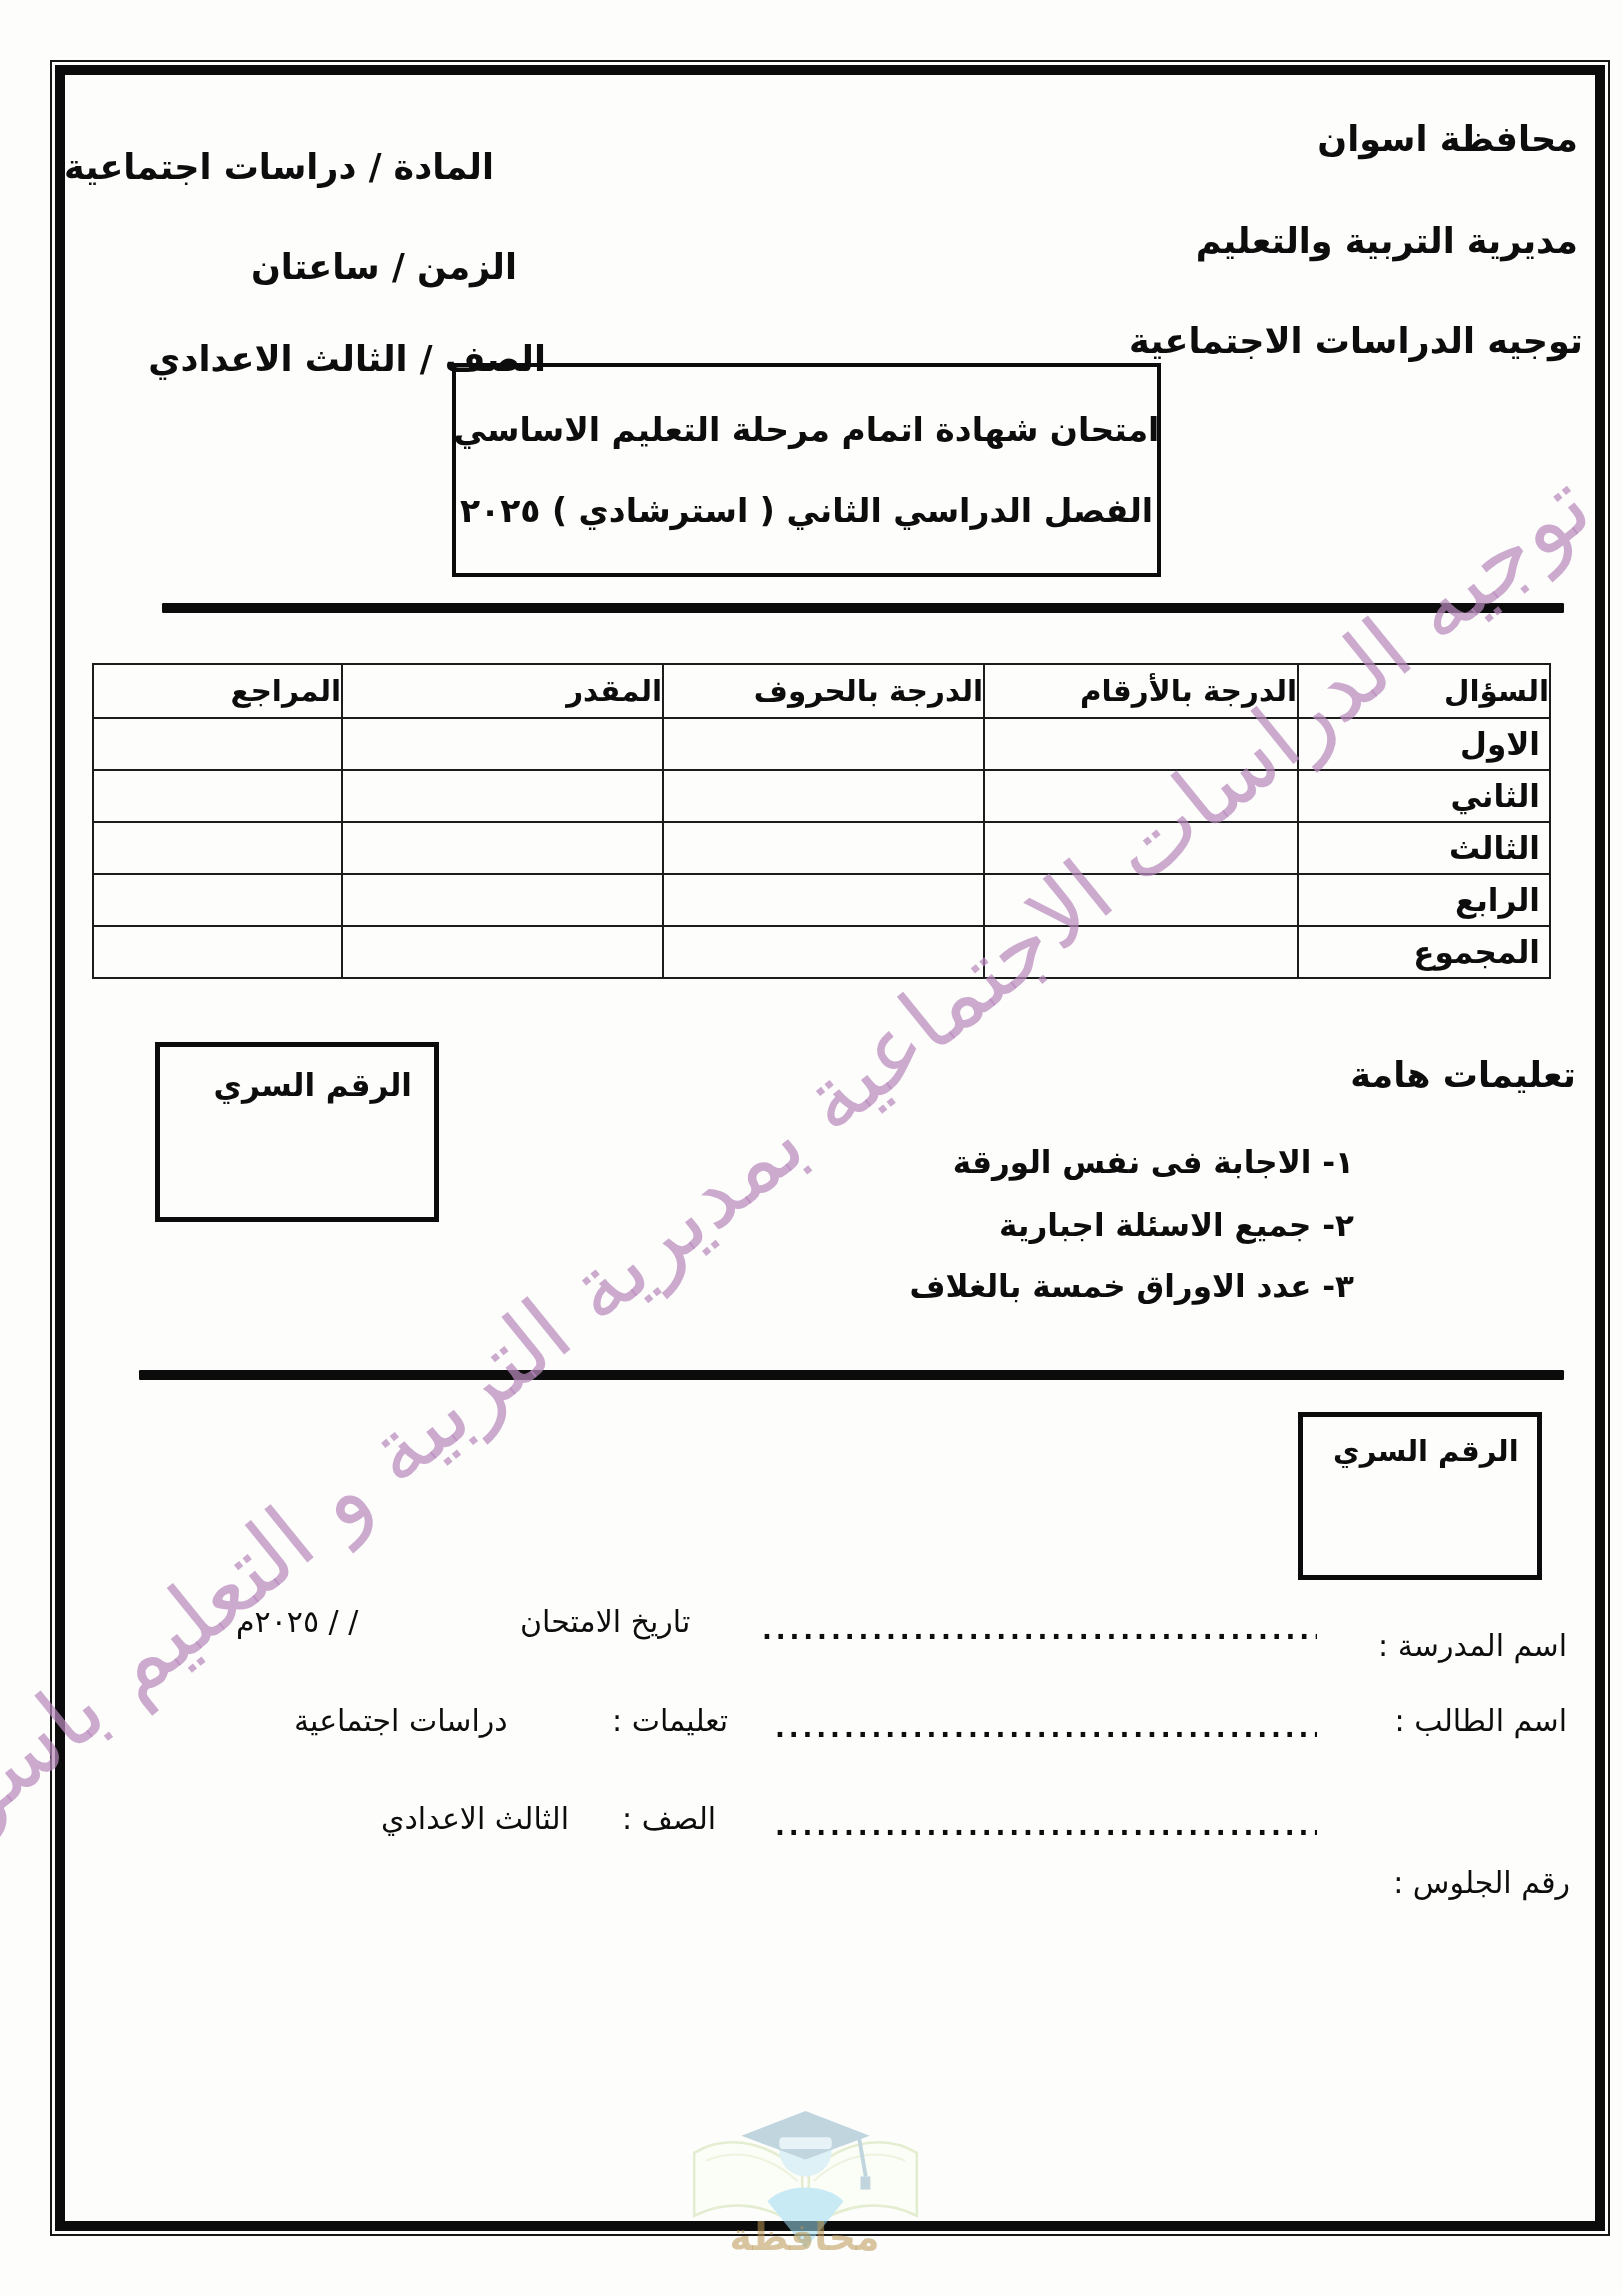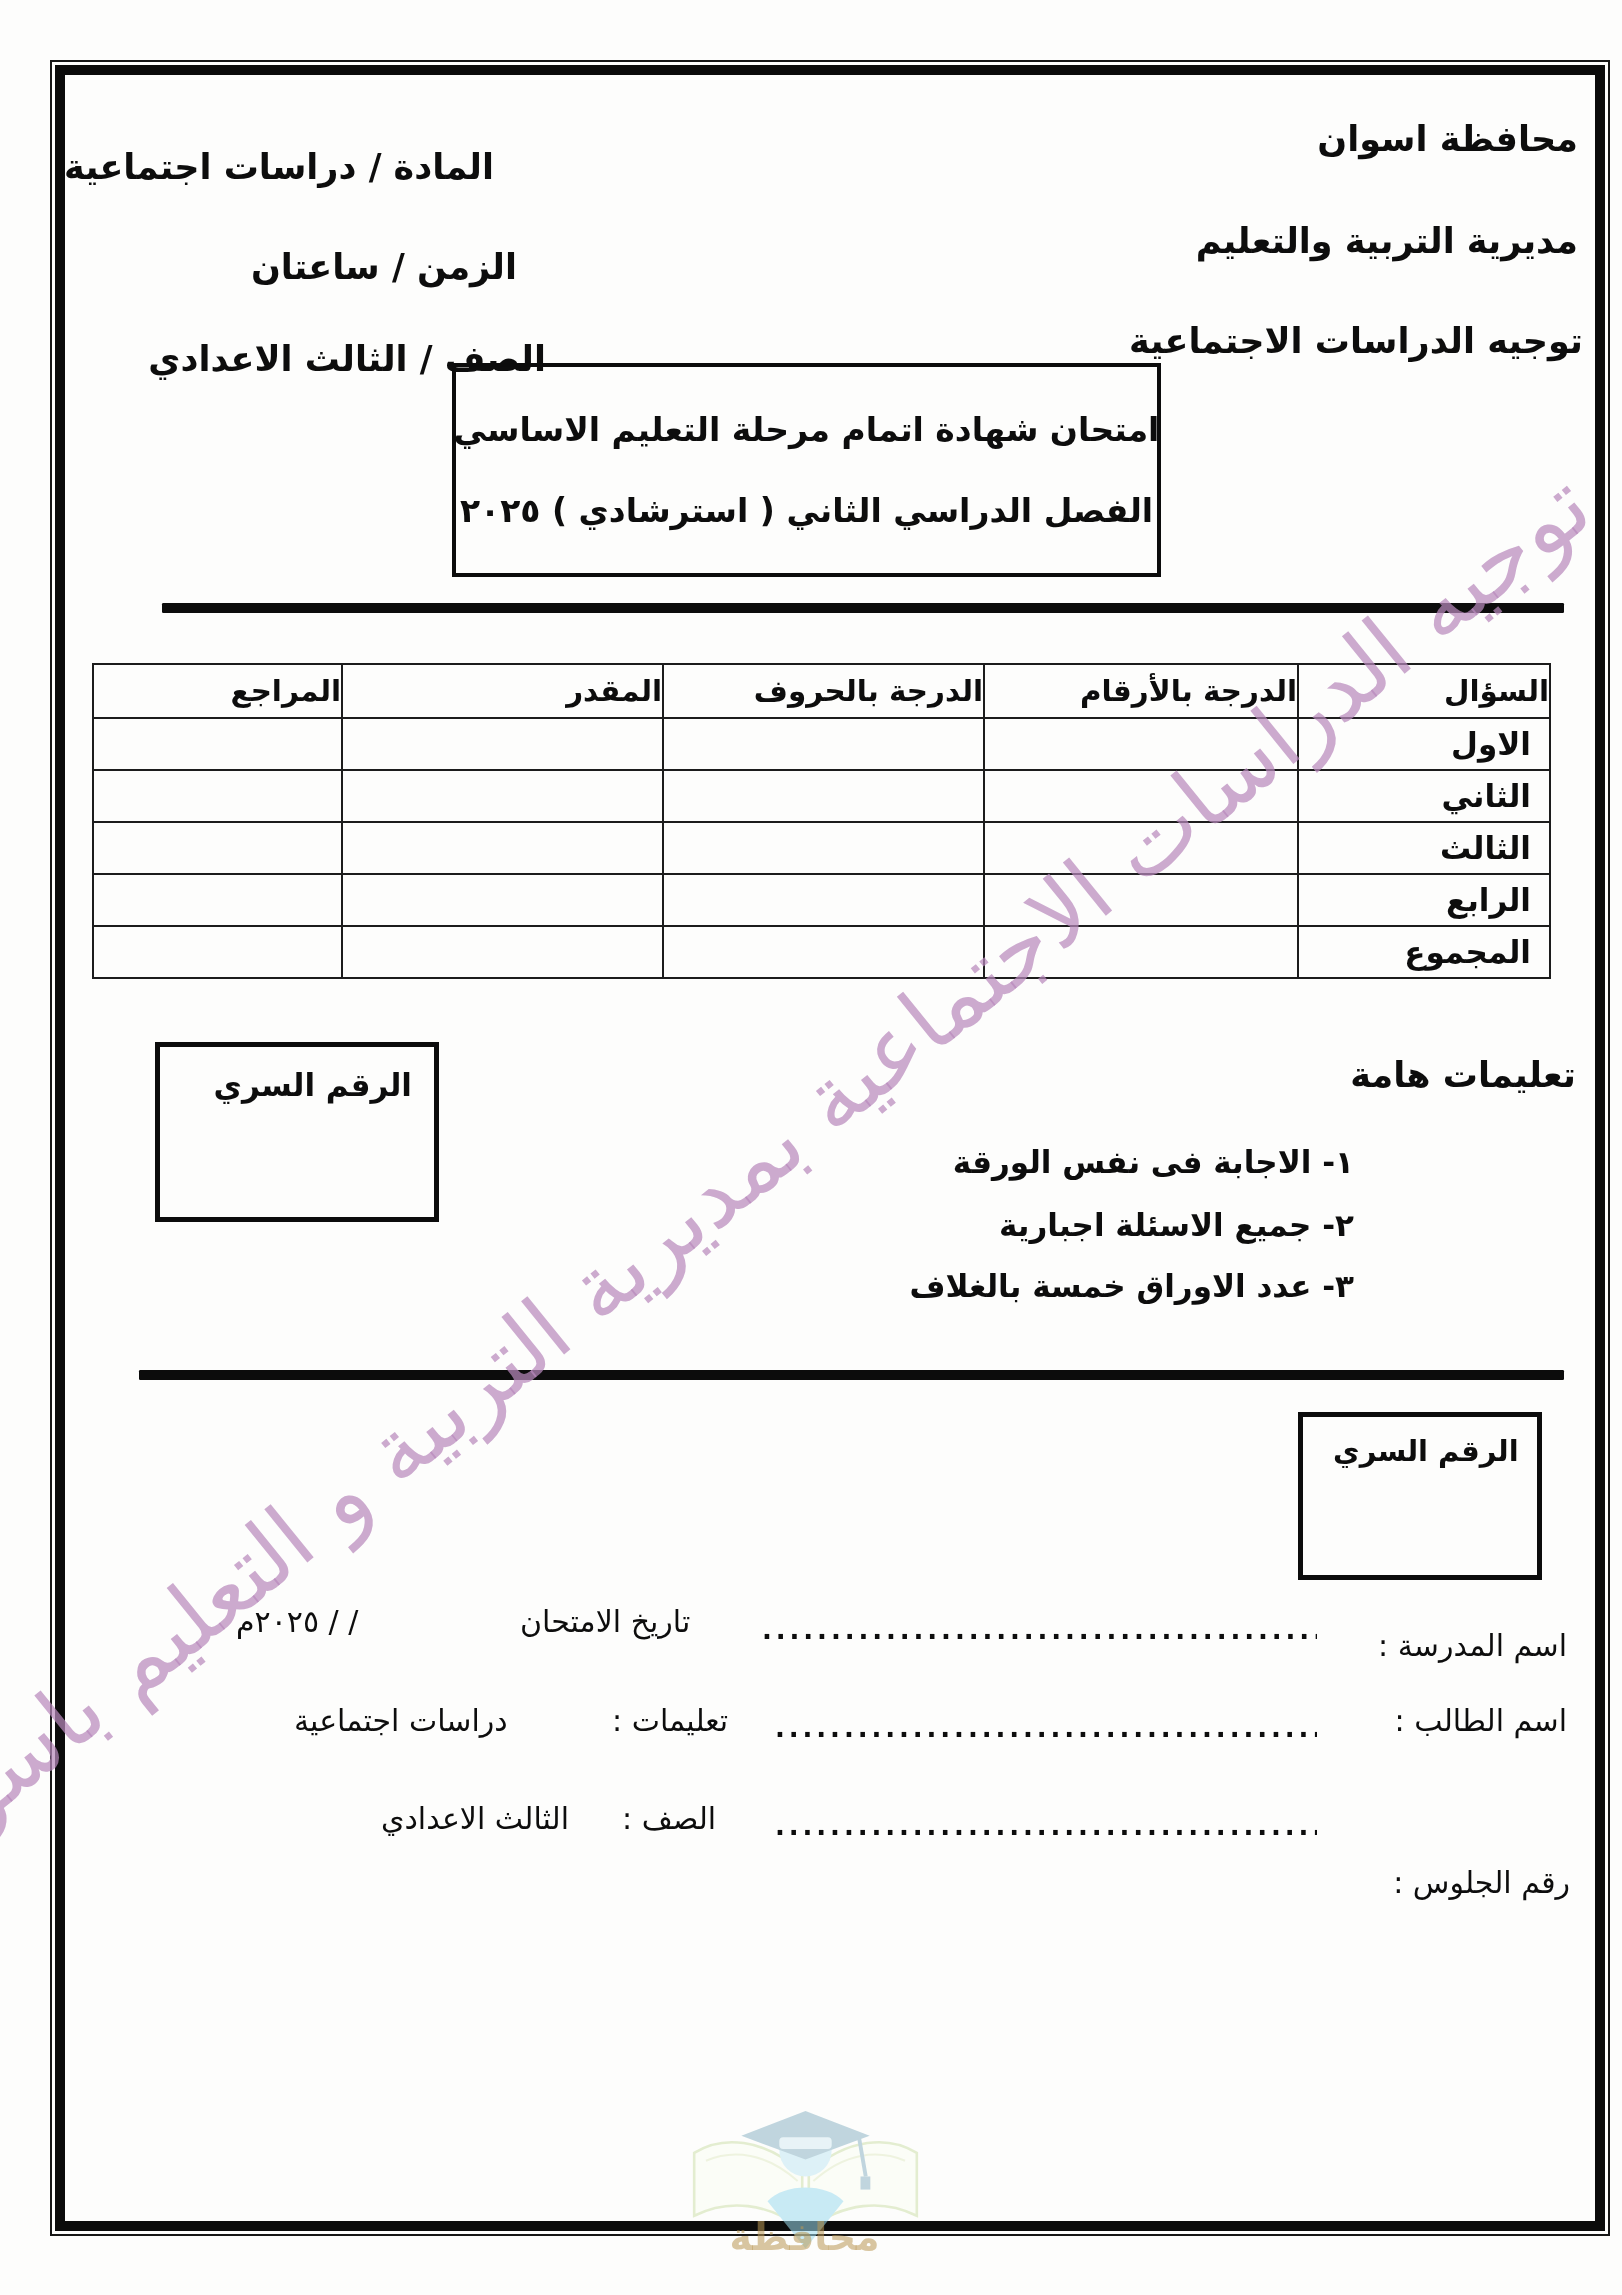--- a/index.html
+++ b/index.html
@@ -40,21 +40,21 @@
   .div1{left:162px; top:603px; width:1402px;}
   .div2{left:139px; top:1370px; width:1425px;}
   
   .score-table{
     position:absolute; left:92px; top:663px; width:1456px; z-index:2;
     border-collapse:collapse; direction:rtl; table-layout:fixed;
   }
   .score-table th,.score-table td{border:2px solid #1c1c1c; padding:0;}
   .score-table th{height:52px; font-size:29.4px; font-weight:bold; text-align:right;}
   .score-table td{height:50px;}
-  .score-table td.q{font-size:31px; font-weight:bold; text-align:right; padding-right:18px; vertical-align:middle;}
+  .score-table td.q{font-size:31px; font-weight:bold; text-align:right; padding-right:9px; vertical-align:middle;}
   .score-table tr{border-top:2.6px solid #1c1c1c;}
   .score-table{border:2.6px solid #141414;}
   
   .inst-title{right:46px; top:1055px; font-size:35px; font-weight:bold; z-index:2;}
   .inst-item{right:268px; font-size:31px; font-weight:bold; white-space:nowrap; z-index:2;}
   .inst-1{top:1144px;} .inst-2{top:1207px;} .inst-3{top:1268px;}
   
   .secret-1{
     left:155px; top:1042px; width:274px; height:170px;
     border:5.2px solid #0c0c0c; z-index:2;

